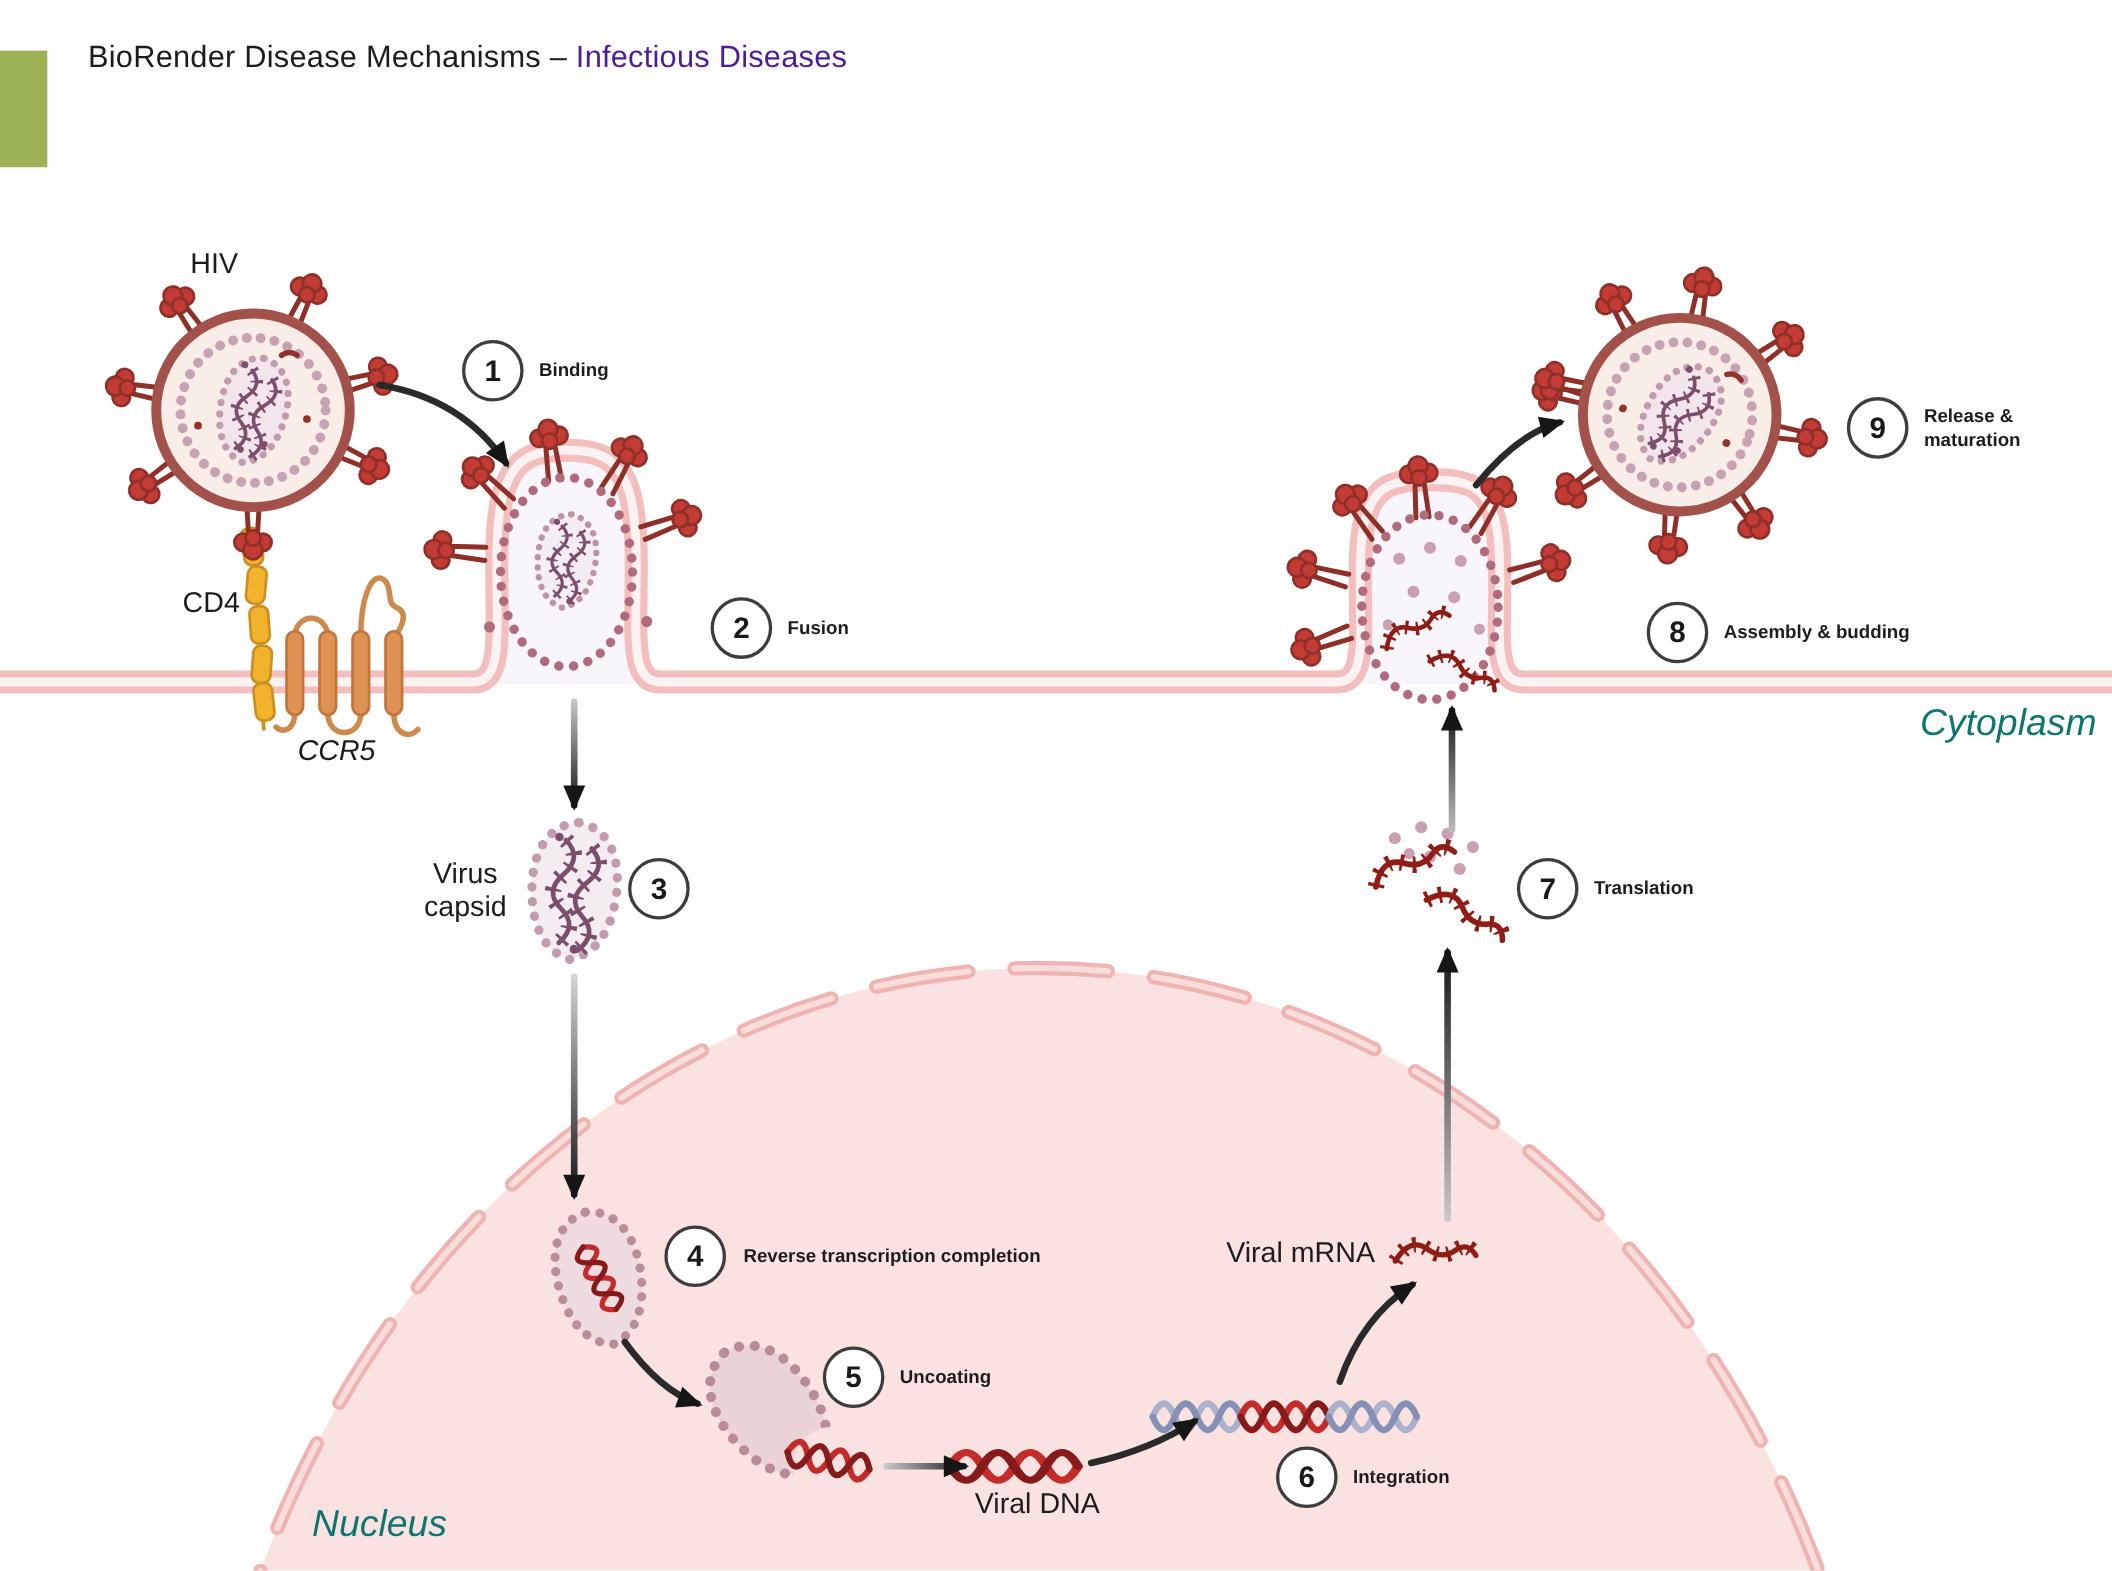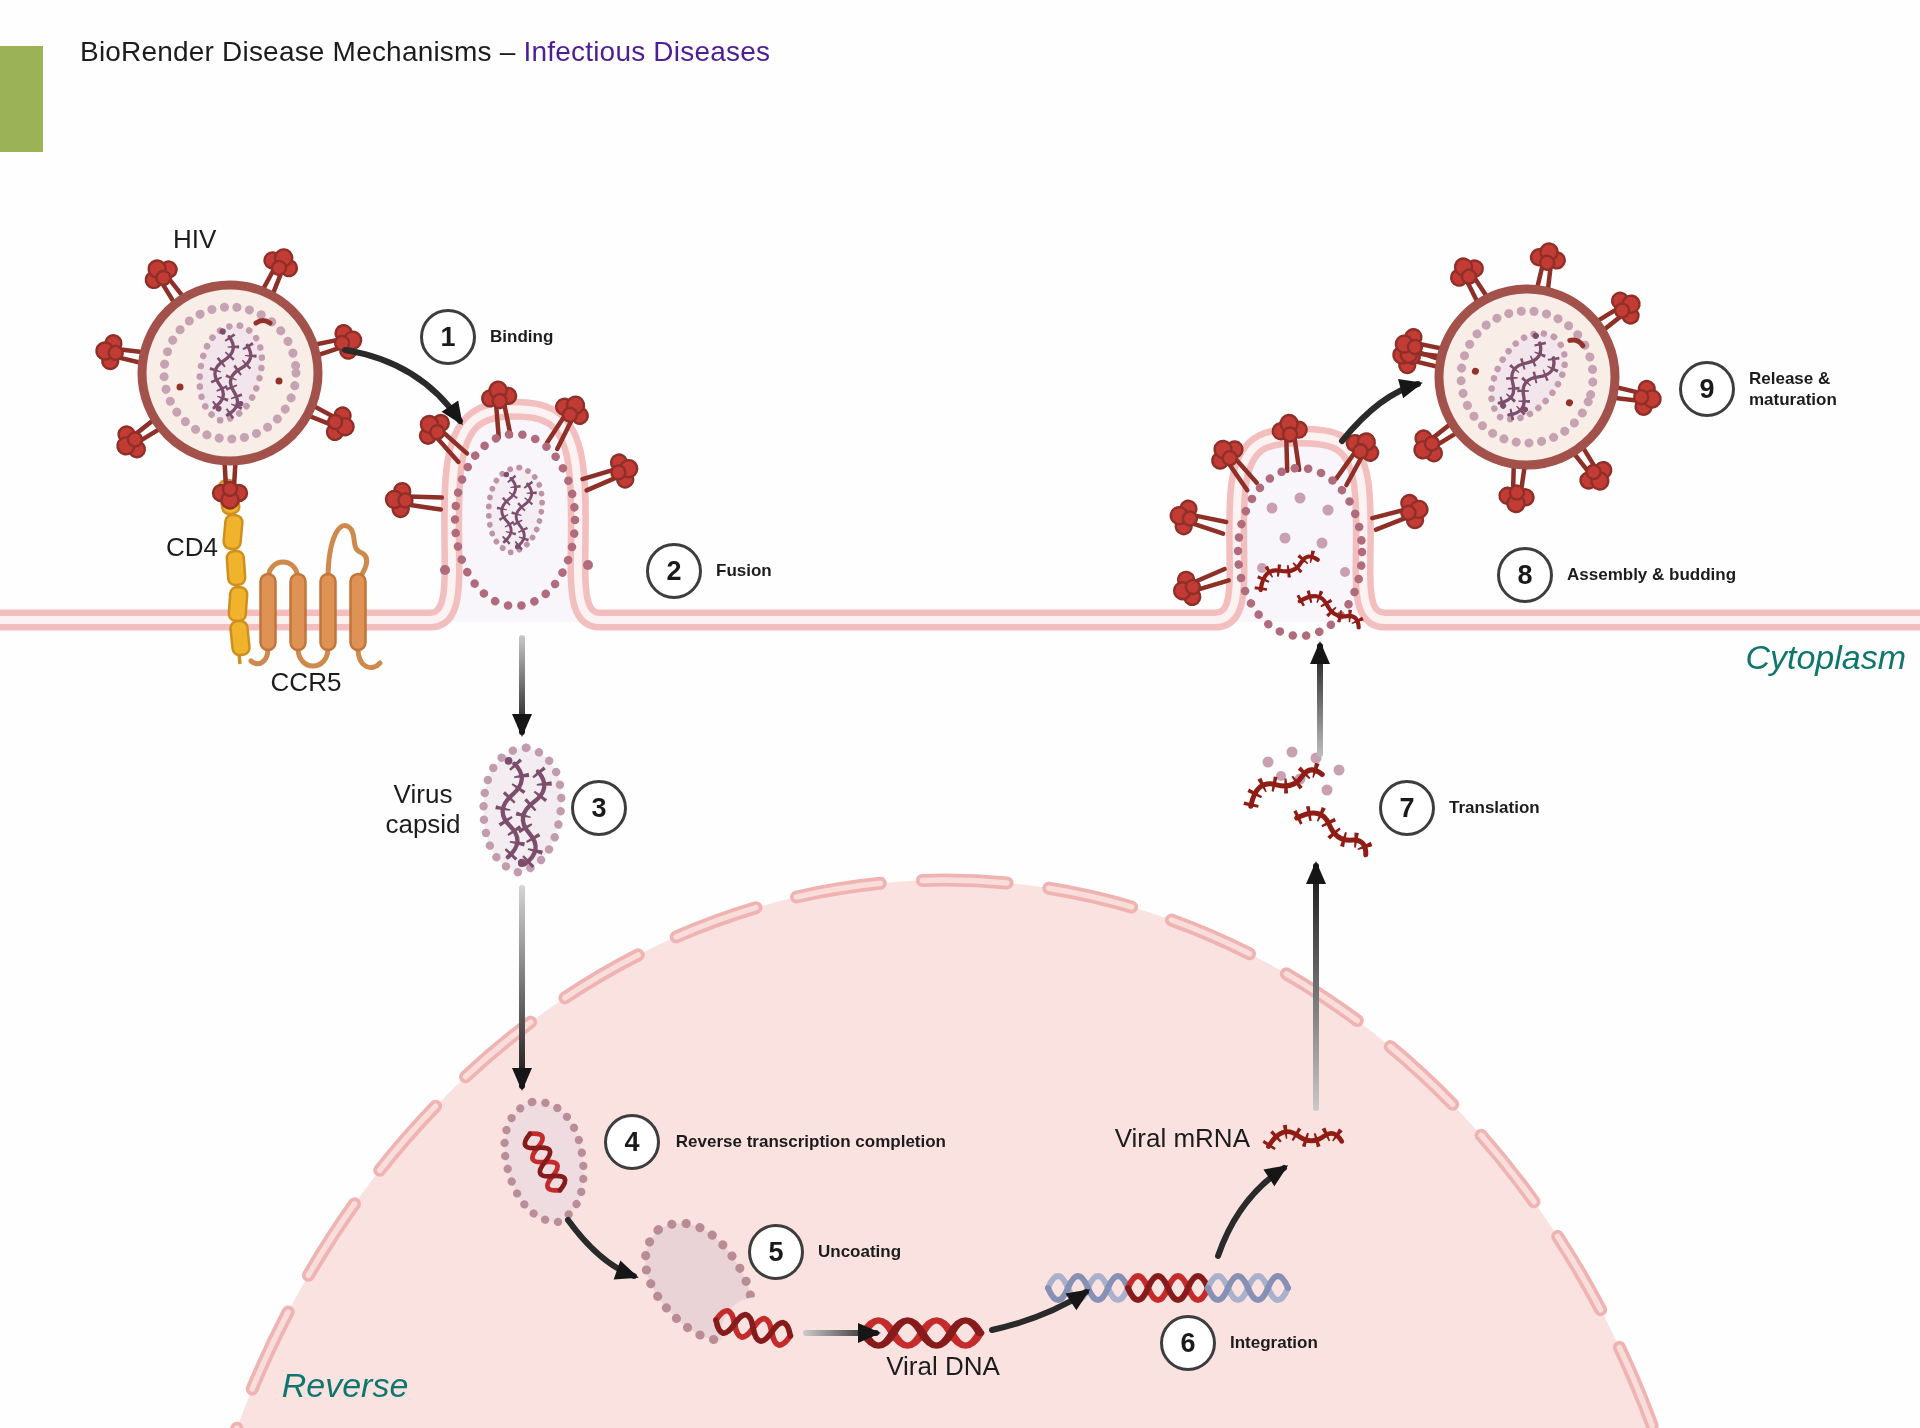--- a/index.html
+++ b/index.html
@@ -314,26 +314,26 @@
     </g>
   </svg>
 
   <div class="brand-block"></div>
   <div class="kicker">
     <span>BioRender Disease Mechanisms – </span><span class="hl">Infectious Diseases</span>
   </div>
 
   <div class="lbl" style="left:173px;top:225px;width:100px;text-align:left;">HIV</div>
   <div class="lbl" style="left:148px;top:533px;width:70px;text-align:right;">CD4</div>
-  <div class="lbl" style="left:256px;top:668px;width:100px;text-align:center;">CCR5</div>
+  <div class="lbl" style="left:256px;top:668px;width:100px;text-align:center;font-style:italic;">CCR5</div>
   <div class="lbl" style="left:373px;top:780px;width:100px;text-align:center;">Virus capsid</div>
   <div class="lbl" style="left:868px;top:1352px;width:150px;text-align:center;">Viral DNA</div>
   <div class="lbl" style="left:1100px;top:1124px;width:150px;text-align:right;">Viral mRNA</div>
   <div class="lbl italic" style="left:1700px;top:638px;width:206px;text-align:right;">Cytoplasm</div>
-  <div class="lbl italic" style="left:270px;top:1366px;width:150px;text-align:center;">Reverse</div>
+  <div class="lbl italic" style="left:270px;top:1366px;width:150px;text-align:center;">Nucleus</div>
 
   <div class="step" style="left:420px;top:337px;">
     <div class="step-circle">1</div>
     <div class="step-label">Binding</div>
   </div>
   <div class="step" style="left:646px;top:571px;">
     <div class="step-circle">2</div>
     <div class="step-label">Fusion</div>
   </div>
   <div class="step" style="left:571px;top:808px;">

